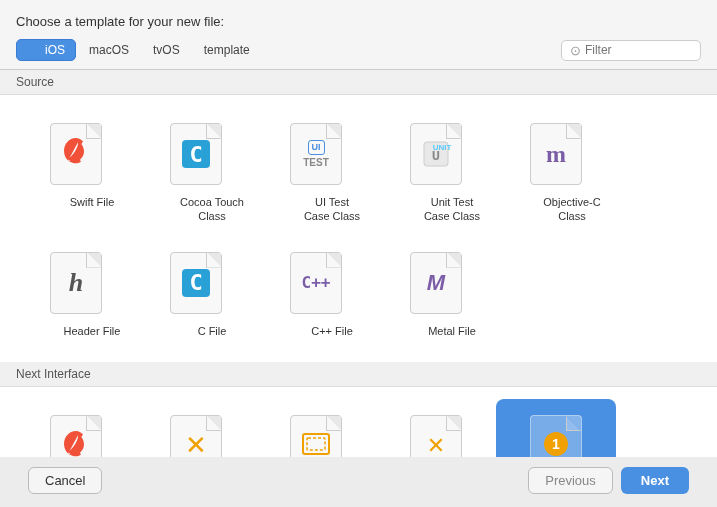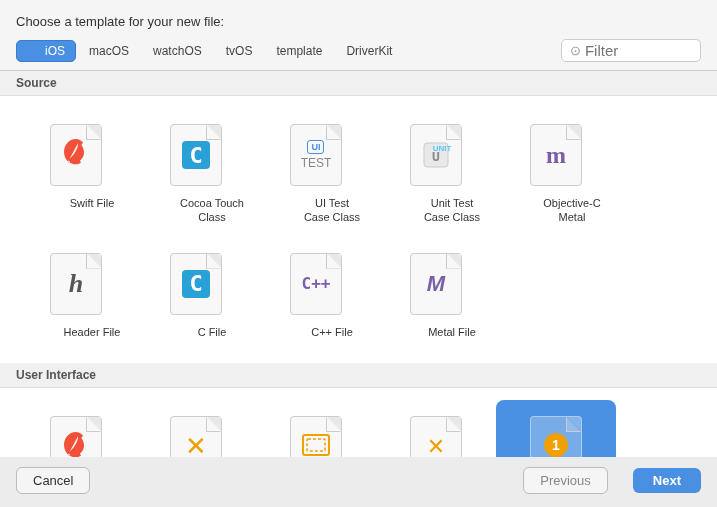--- a/index.html
+++ b/index.html
@@ -58,36 +58,36 @@
       gap: 4px;
       min-width: 140px;
     }
     .filter-icon {
       color: #999;
       font-size: 13px;
     }
     .filter-input {
       border: none;
       outline: none;
-      font-size: 15px;
+      font-size: 12px;
       color: #0f172a;
       background: transparent;
       width: 100px;
     }
     .main-area {
       flex: 1;
       overflow-y: auto;
       border-top: 1px solid #ccc;
       border-bottom: 1px solid #ccc;
       background: white;
       padding: 0;
     }
     .section-header {
       font-size: 12px;
-      font-weight: 700;
+      font-weight: 400;
       color: #555;
       background: #f0f0f0;
       padding: 5px 16px;
       border-bottom: 1px solid #ddd;
     }
     .grid {
       display: flex;
       flex-wrap: wrap;
       padding: 12px 16px;
       gap: 0;
@@ -150,36 +150,35 @@
       background: #e8e8e8;
       clip-path: polygon(0 0, 100% 0, 100% 100%);
     }
     
     .icon-swift { color: #f05138; font-size: 26px; }
     
     .bottom-bar {
       display: flex;
       align-items: center;
       justify-content: space-between;
-      padding: 10px 16px;
+      padding: 10px 28px;
       background: #ececec;
     }
     .btn-cancel {
       padding: 5px 16px;
       font-size: 13px;
       border-radius: 6px;
       border: 1px solid #bbb;
       background: #f5f5f5;
       cursor: pointer;
       color: #333;
     }
     .btn-group {
       display: flex;
-      gap: 25px;
-      align-items: center;
+      gap: 8px;
     }
     .btn-previous {
       padding: 5px 16px;
       font-size: 13px;
       border-radius: 6px;
       border: 1px solid #bbb;
       background: #f5f5f5;
       cursor: pointer;
       color: #888;
     }
@@ -215,24 +214,22 @@
   </style>
 </head>
 <body>
 
 <div class="dialog">
   <div class="top-bar">
     <div class="top-title">Choose a template for your new file:</div>
     <div class="tab-row">
       <button class="tab-btn active">iOS</button>
       <button class="tab-btn">macOS</button>
-      <button class="tab-btn">watchOS</button>
       <button class="tab-btn">tvOS</button>
       <button class="tab-btn">template</button>
-      <button class="tab-btn">DriverKit</button>
       <div class="filter-box">
         <span class="filter-icon">⊙</span>
         <input class="filter-input" placeholder="Filter" type="text" style="">
       </div>
     </div>
   </div>
 
   <div class="main-wrapper">
     <div class="main-area">
 
@@ -260,21 +257,21 @@
             </div>
           </div>
           <div class="item-label">Cocoa Touch<br>Class</div>
         </div>
 
         <div class="file-item">
           <div class="item-icon">
             <div class="file-doc" style="position:relative;">
               <span style="display:flex;flex-direction:column;align-items:center;justify-content:center;gap:2px;">
                 <span style="font-size:9px;font-weight:bold;color:#4a90e2;border:1.5px solid #4a90e2;border-radius:3px;padding:1px 3px;line-height:1.2;">UI</span>
-                <span style="font-size:12px;font-weight:normal;color:#888;">TEST</span>
+                <span style="font-size:10px;font-weight:bold;color:#888;">TEST</span>
               </span>
             </div>
           </div>
           <div class="item-label">UI Test<br>Case Class</div>
         </div>
 
         <div class="file-item">
           <div class="item-icon">
             <div class="file-doc" style="position:relative;">
               <span style="display:flex;flex-direction:column;align-items:center;justify-content:center;">
@@ -288,21 +285,21 @@
           </div>
           <div class="item-label">Unit Test<br>Case Class</div>
         </div>
 
         <div class="file-item">
           <div class="item-icon">
             <div class="file-doc">
               <span style="font-size:24px;font-weight:bold;color:#7b5ea7;font-family:serif;">m</span>
             </div>
           </div>
-          <div class="item-label">Objective-C Metal</div>
+          <div class="item-label">Objective-C Class</div>
         </div>
 
         <div class="file-item">
           <div class="item-icon">
             <div class="file-doc">
               <span style="font-size:26px;font-weight:bold;color:#555;font-family:serif;font-style:italic;">h</span>
             </div>
           </div>
           <div class="item-label">Header File</div>
         </div>
@@ -329,21 +326,21 @@
           <div class="item-icon">
             <div class="file-doc">
               <span style="font-size:22px;font-weight:bold;color:#7b5ea7;font-family:sans-serif;font-style:italic;">M</span>
             </div>
           </div>
           <div class="item-label">Metal File</div>
         </div>
 
       </div>
 
-      <div class="section-header">User Interface</div>
+      <div class="section-header">Next Interface</div>
       <div class="grid">
 
         <div class="file-item">
           <div class="item-icon">
             <div class="file-doc">
               <span>
                 <svg width="30" height="30" viewBox="0 0 30 30">
                     <path d="M15 2C8 2 3 8 3 15c0 4.5 2.2 8.5 5.5 11L22 5.5C20 3.5 17.6 2 15 2zm5 23.5C17.8 27 16.5 27.3 15 27.3c-3 0-5.7-1.1-7.8-2.9l10-18.6c2.5 2.8 4 6.4 4 10.2 0 2.7-.7 5.2-1.9 7.3l.7.5-.7-.5c-.1.2-.2.4-.3.6z" fill="#f05138"></path>
                     <path d="M8 22c2-1.5 4.5-4 6.5-7.5C17 10.5 17.5 7 16.5 4.5 20.5 7 23 11 23 15.5c0 5.5-4.5 10-10 10-1.8 0-3.5-.5-5-1.5z" fill="#f05138"></path>
                   </svg>

